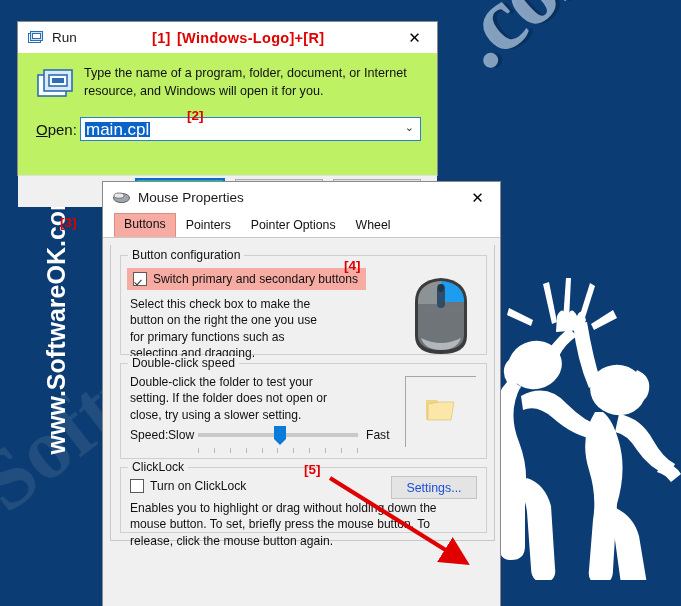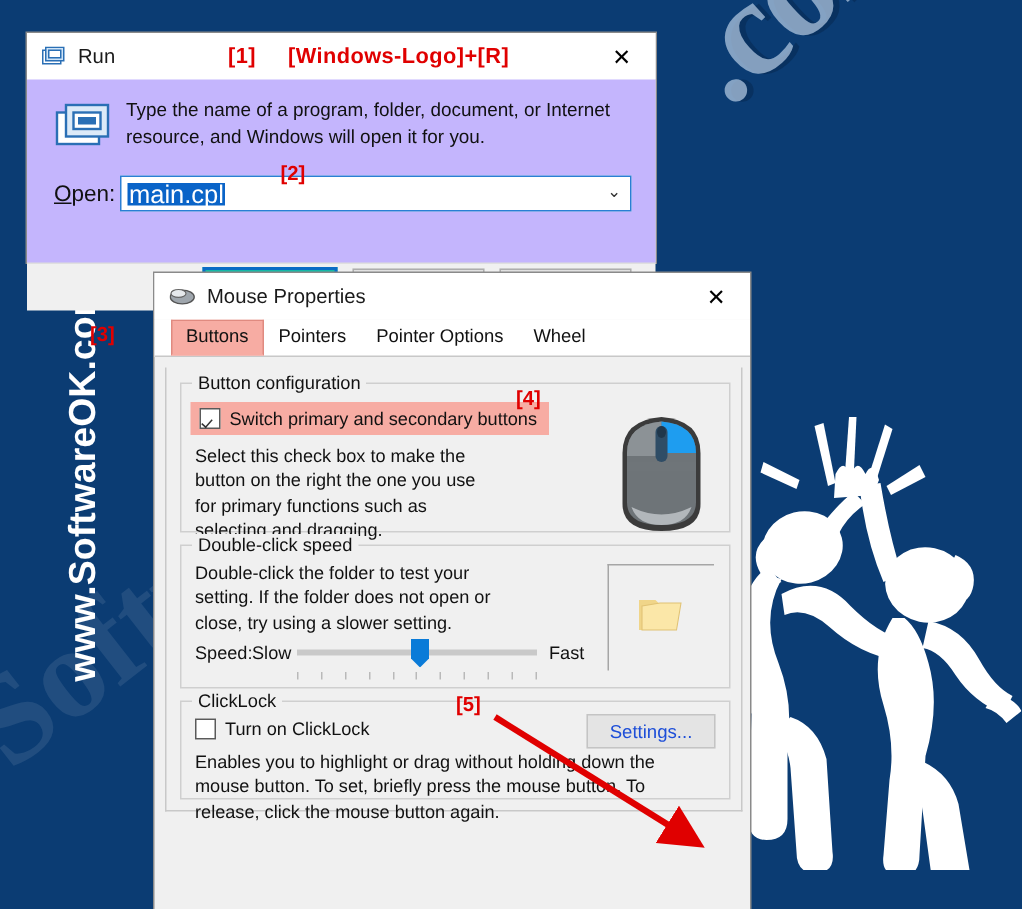--- a/index.html
+++ b/index.html
@@ -62,21 +62,21 @@
   }
   .win-title .tname{margin-left:8px;}
   .closebtn{
     position:absolute;right:0;top:0;width:45px;height:31px;
     display:flex;align-items:center;justify-content:center;
     font-size:15px;color:#000;font-family:"DejaVu Sans", sans-serif;
   }
 
   
   #runwin{left:18px;top:22px;width:419px;height:153px;background:#fff;}
-  #runwin .body{padding:0;position:relative;height:122px;background:#c4b5fd;}
+  #runwin .body{padding:0;position:relative;height:122px;background:#bef264;}
   .run-icon{
     position:absolute;left:18px;top:14px;width:40px;height:36px;
   }
   .run-desc{
     position:absolute;left:66px;top:12px;width:330px;
     font-size:12.6px;color:#111;line-height:1.42;
   }
   .run-openrow{
     position:absolute;left:18px;top:64px;width:385px;
     display:flex;align-items:center;
@@ -107,21 +107,21 @@
     font-family:"Liberation Sans", sans-serif;
   }
   .btn.default{border:2px solid #0a6cc4;background:#14b8a6;}
   .btn.disabled{color:#1d4ed8;background:#e4e4e4;border:1px solid #c4c4c4;}
   .btn u{text-decoration:underline;}
 
   
   #mousewin{left:103px;top:182px;width:397px;height:519px;background:#f0f0f0;}
   #mousewin .win-title{background:#fff;}
   .tabstrip{
-    display:flex;align-items:flex-start;height:24px;
+    display:flex;align-items:flex-end;height:24px;
     background:#fff;padding-left:11px;
     border-bottom:1px solid #c8c8c8;
   }
   .tab{
     font-size:12.3px;color:#111;padding:3px 9px 4px 9px;
     border:1px solid transparent;border-bottom:none;
     background:transparent;line-height:15px;
   }
   .tab.active{
     background:#f7aca3;color:#111;
@@ -356,21 +356,21 @@
 
     <div class="dlg-footer">
       <div class="btn default">OK</div>
       <div class="btn">Cancel</div>
       <div class="btn">Wheel</div>
     </div>
   </div>
 
   <div class="ann" id="ann1">
     <span>[1]</span>
-    <span style="margin-left:17px;">[Windows-Logo]+[R]</span>
+    <span style="margin-left:2px;">[Windows-Logo]+[R]</span>
   </div>
   <div class="ann" id="ann2">[2]</div>
   <div class="ann" id="ann3">[3]</div>
   <div class="ann" id="ann4">[4]</div>
   <div class="ann" id="ann5">[5]</div>
 
   <svg class="arrow-svg" viewBox="0 0 200 110">
     <defs>
       <marker id="ah" markerWidth="7" markerHeight="7" refX="2" refY="3.5" orient="auto">
         <path d="M0,0 L7,3.5 L0,7 z" fill="#e00000"></path>

